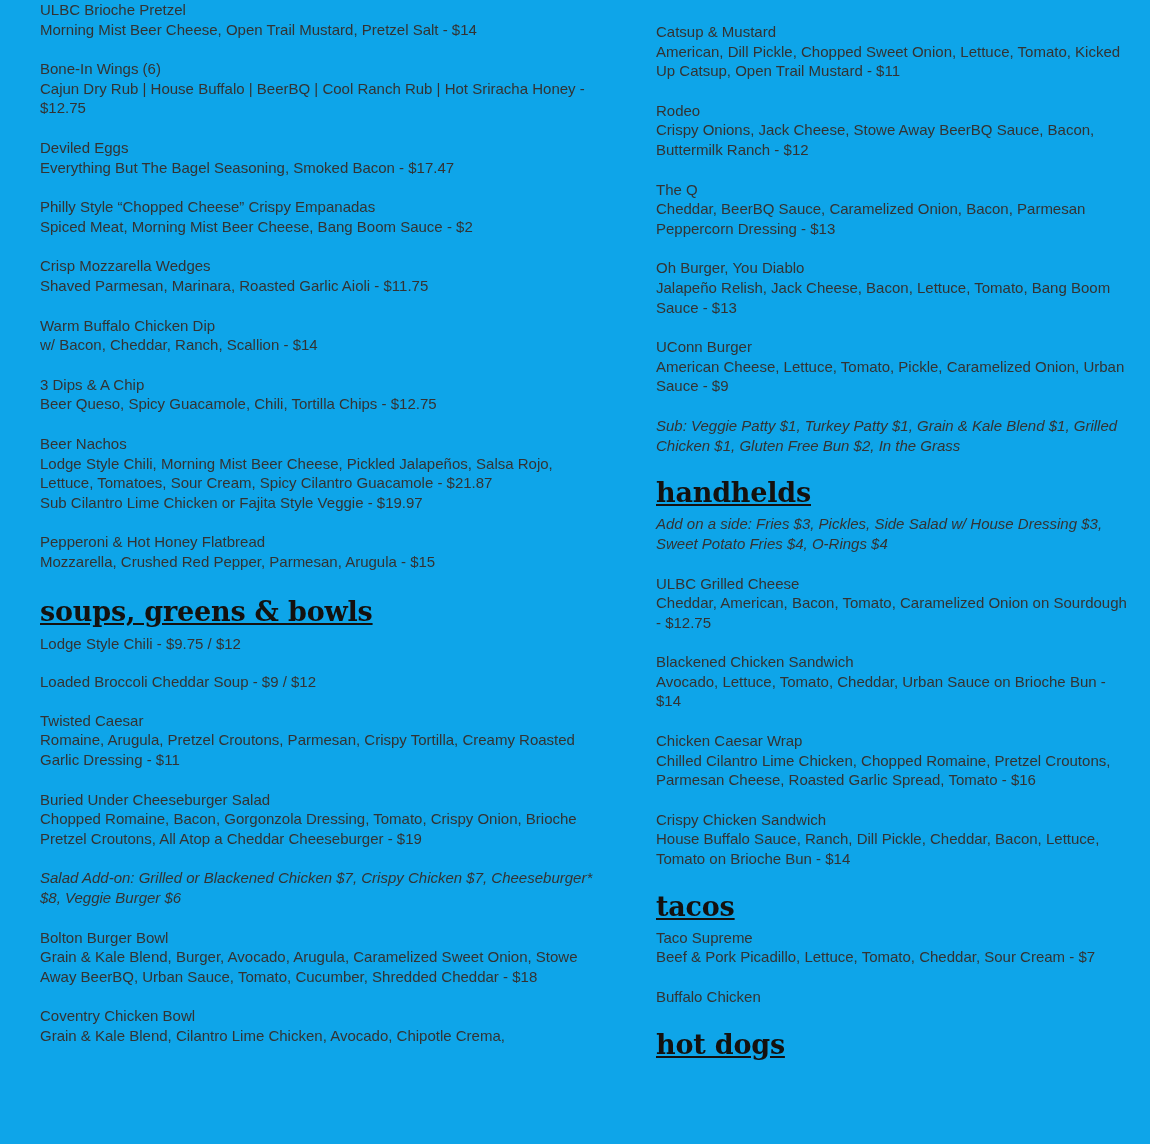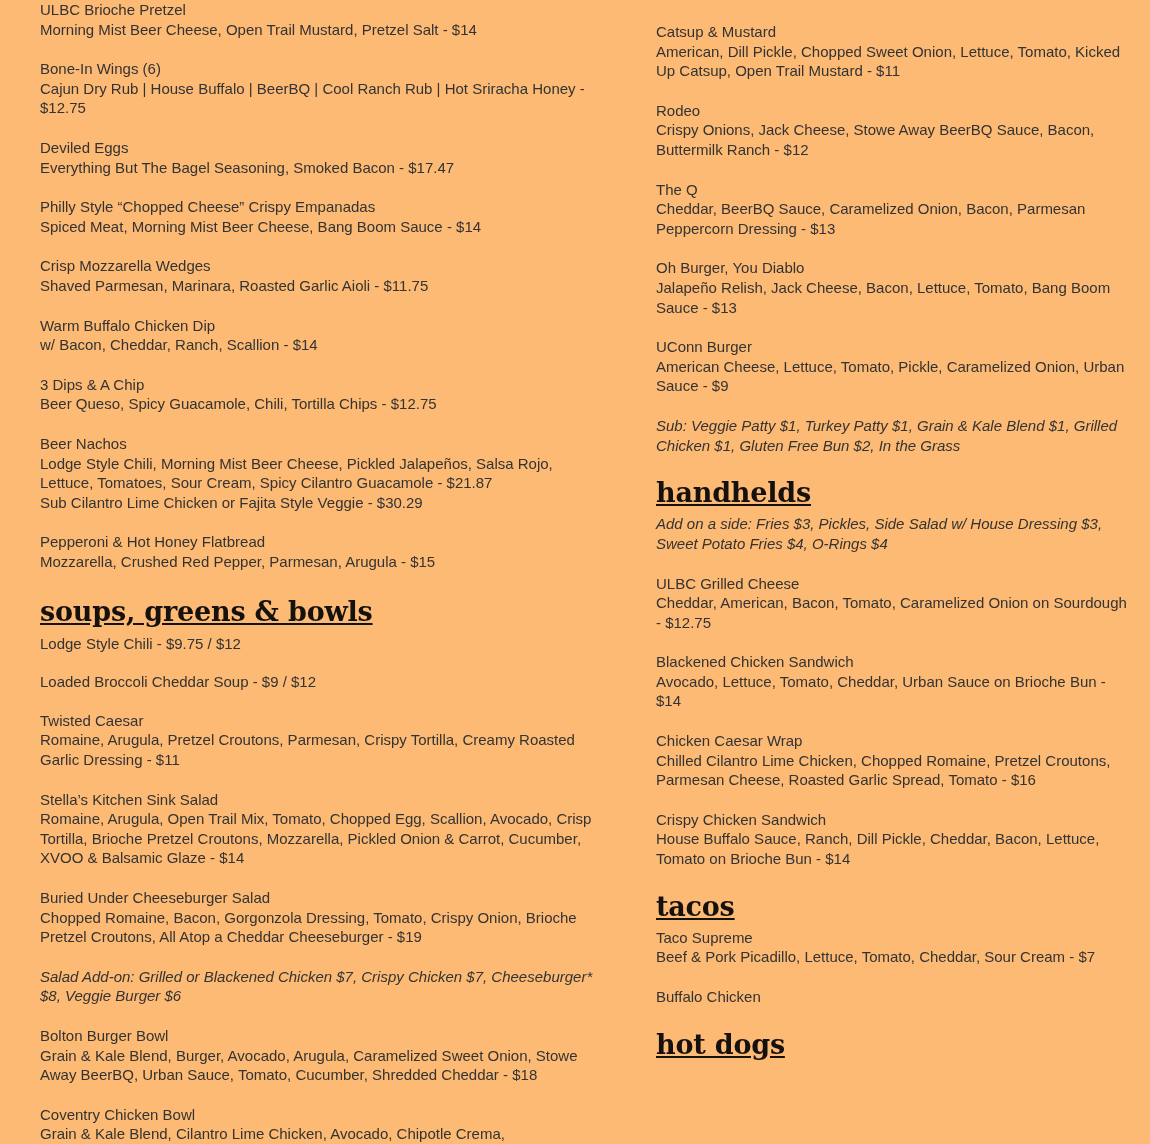--- a/index.html
+++ b/index.html
@@ -13,21 +13,21 @@
     overflow: hidden;
     font-family: "Liberation Sans", sans-serif;
     color: #333333;
     -webkit-font-smoothing: antialiased;
   }
   .menu-page {
     position: relative;
     width: 1150px;
     height: 1144px;
     overflow: hidden;
-    background: #fdba74;
+    background: #0ea5e9;
   }
   .columns {
     position: absolute;
     top: 0;
     left: 0;
     width: 1150px;
     display: flex;
     align-items: flex-start;
   }
   .column {
@@ -103,53 +103,49 @@
         <div class="item">
           <div class="item-name">Bone-In Wings (6)</div>
           <div class="item-desc">Cajun Dry Rub | House Buffalo | BeerBQ | Cool Ranch Rub | Hot Sriracha Honey - $12.75</div>
         </div>
         <div class="item">
           <div class="item-name">Deviled Eggs</div>
           <div class="item-desc">Everything But The Bagel Seasoning, Smoked Bacon - $17.47</div>
         </div>
         <div class="item">
           <div class="item-name">Philly Style “Chopped Cheese” Crispy Empanadas</div>
-          <div class="item-desc">Spiced Meat, Morning Mist Beer Cheese, Bang Boom Sauce - $14</div>
+          <div class="item-desc">Spiced Meat, Morning Mist Beer Cheese, Bang Boom Sauce - $2</div>
         </div>
         <div class="item">
           <div class="item-name">Crisp Mozzarella Wedges</div>
           <div class="item-desc">Shaved Parmesan, Marinara, Roasted Garlic Aioli - $11.75</div>
         </div>
         <div class="item">
           <div class="item-name">Warm Buffalo Chicken Dip</div>
           <div class="item-desc">w/ Bacon, Cheddar, Ranch, Scallion - $14</div>
         </div>
         <div class="item">
           <div class="item-name">3 Dips &amp; A Chip</div>
           <div class="item-desc">Beer Queso, Spicy Guacamole, Chili, Tortilla Chips - $12.75</div>
         </div>
         <div class="item">
           <div class="item-name">Beer Nachos</div>
           <div class="item-desc">Lodge Style Chili, Morning Mist Beer Cheese, Pickled Jalapeños, Salsa Rojo, Lettuce, Tomatoes, Sour Cream, Spicy Cilantro Guacamole - $21.87</div>
-          <div class="item-desc">Sub Cilantro Lime Chicken or Fajita Style Veggie - $30.29</div>
+          <div class="item-desc">Sub Cilantro Lime Chicken or Fajita Style Veggie - $19.97</div>
         </div>
         <div class="item">
           <div class="item-name">Pepperoni &amp; Hot Honey Flatbread</div>
           <div class="item-desc">Mozzarella, Crushed Red Pepper, Parmesan, Arugula - $15</div>
         </div>
         <div class="section-heading">soups, greens &amp; bowls</div>
         <div class="item-single">Lodge Style Chili - $9.75 / $12</div>
         <div class="item-single">Loaded Broccoli Cheddar Soup - $9 / $12</div>
         <div class="item">
           <div class="item-name">Twisted Caesar</div>
           <div class="item-desc">Romaine, Arugula, Pretzel Croutons, Parmesan, Crispy Tortilla, Creamy Roasted Garlic Dressing - $11</div>
-        </div>
-        <div class="item">
-          <div class="item-name">Stella’s Kitchen Sink Salad</div>
-          <div class="item-desc">Romaine, Arugula, Open Trail Mix, Tomato, Chopped Egg, Scallion, Avocado, Crisp Tortilla, Brioche Pretzel Croutons, Mozzarella, Pickled Onion &amp; Carrot, Cucumber, XVOO &amp; Balsamic Glaze - $14</div>
         </div>
         <div class="item">
           <div class="item-name">Buried Under Cheeseburger Salad</div>
           <div class="item-desc">Chopped Romaine, Bacon, Gorgonzola Dressing, Tomato, Crispy Onion, Brioche Pretzel Croutons, All Atop a Cheddar Cheeseburger - $19</div>
         </div>
         <div class="note-block">
           <div class="item-note">Salad Add-on: Grilled or Blackened Chicken $7,  Crispy Chicken $7, Cheeseburger* $8, Veggie Burger $6</div>
         </div>
         <div class="item">
           <div class="item-name">Bolton Burger Bowl</div>

